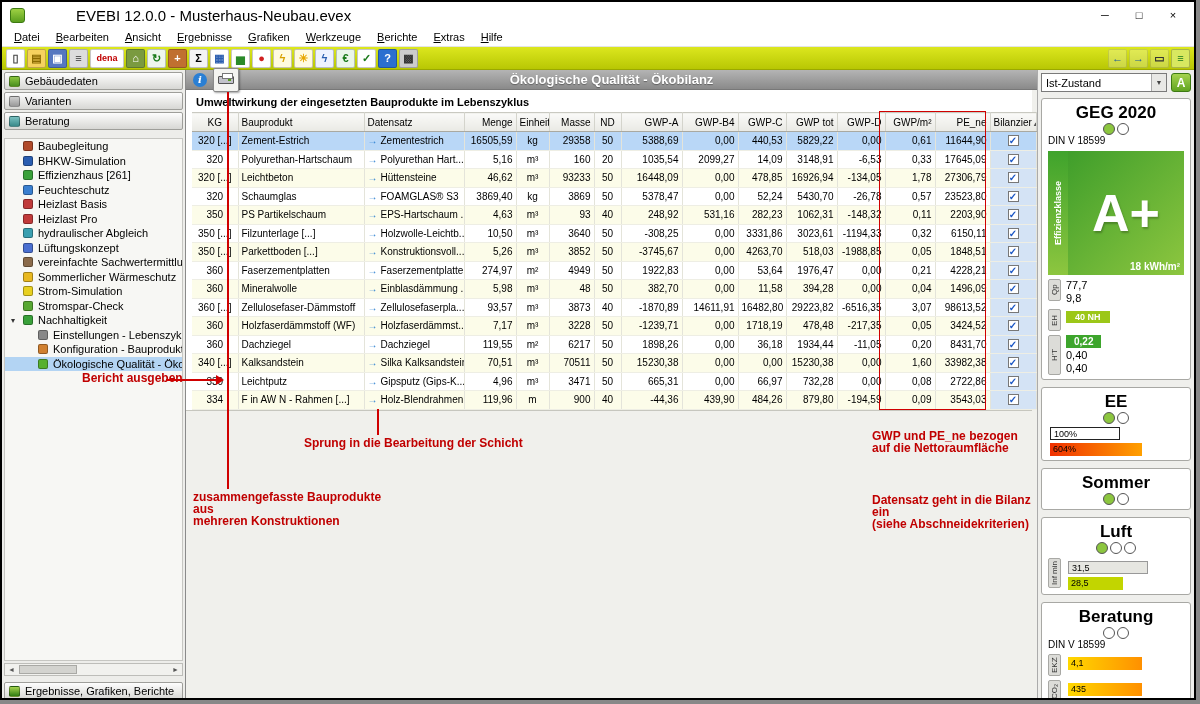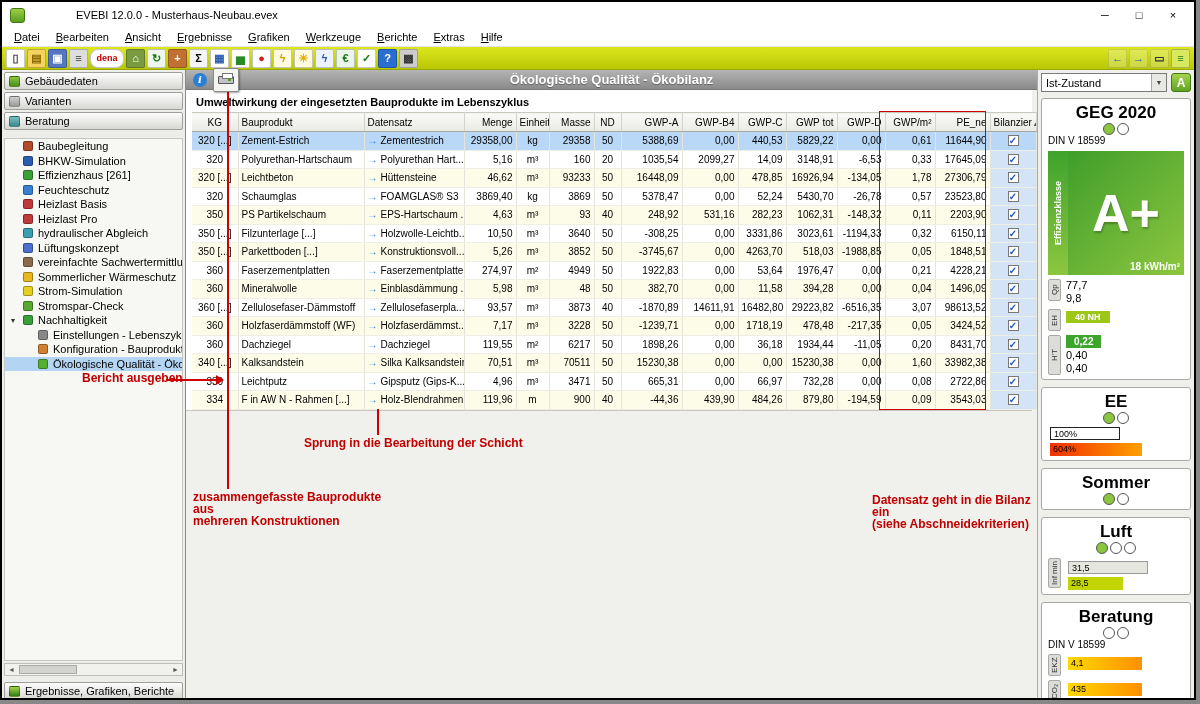--- a/index.html
+++ b/index.html
@@ -4,21 +4,21 @@
 <style>
   html,body{margin:0;padding:0;background:#888;}
   *{box-sizing:border-box;}
   .window{position:relative;width:1196px;height:700px;border:2px solid #000;background:#fff;
           font-family:"Liberation Sans",sans-serif;color:#000;overflow:hidden;}
 
   
   .titlebar{height:26px;display:flex;align-items:center;background:#fff;padding:0 4px;}
   .app-icon{width:15px;height:15px;margin:0 7px 0 4px;border-radius:3px;
             background:linear-gradient(#9ed143,#5a9e1e);border:1px solid #3d7a12;}
-  .win-title{font-size:11px;padding-left:44px;}
+  .win-title{font-size:15px;padding-left:44px;}
   .win-controls{margin-left:auto;display:flex;}
   .win-btn{width:34px;height:22px;text-align:center;line-height:22px;font-size:11px;cursor:default;}
 
   
   .menubar{height:19px;display:flex;align-items:center;padding-left:4px;background:#fff;
            border-bottom:1px solid #e4e4e4;font-size:11px;}
   .menu-item{display:inline-block;padding:1px 8px;}
 
   
   .toolbar{height:23px;background:linear-gradient(#dce71e,#b8c704);display:flex;align-items:center;
@@ -176,21 +176,21 @@
       <span class="menu-item"><u>E</u>xtras</span>
       <span class="menu-item"><u>H</u>ilfe</span>
     </div>
 
   <div class="toolbar">
     <div class="tb-left">
         <div class="tb-btn" style="background: rgb(255, 255, 255); color: rgb(68, 68, 68);">▯</div>
         <div class="tb-btn" style="background: rgb(246, 210, 95); color: rgb(138, 106, 0);">▤</div>
         <div class="tb-btn" style="background: rgb(85, 119, 192); color: rgb(255, 255, 255);">▣</div>
         <div class="tb-btn" style="background: rgb(221, 221, 221); color: rgb(51, 51, 51);">≡</div>
-        <div class="tb-btn wide" style="background: rgb(255, 255, 255); color: rgb(192, 0, 0); border-radius: 8px;">dena</div>
+        <div class="tb-btn wide" style="background: rgb(255, 255, 255); color: rgb(192, 0, 0);">dena</div>
         <div class="tb-btn" style="background: rgb(122, 154, 64); color: rgb(255, 255, 255);">⌂</div>
         <div class="tb-btn" style="background: rgb(238, 246, 238); color: rgb(26, 122, 26);">↻</div>
         <div class="tb-btn" style="background: rgb(192, 112, 48); color: rgb(255, 255, 255);">+</div>
         <div class="tb-btn" style="background: rgb(244, 244, 244); color: rgb(0, 0, 0);">Σ</div>
         <div class="tb-btn" style="background: rgb(255, 255, 255); color: rgb(42, 93, 176);">▦</div>
         <div class="tb-btn" style="background: rgb(255, 255, 255); color: rgb(42, 138, 42);">▅</div>
         <div class="tb-btn" style="background: rgb(255, 255, 255); color: rgb(208, 32, 32);">●</div>
         <div class="tb-btn" style="background: rgb(255, 251, 224); color: rgb(216, 160, 0);">ϟ</div>
         <div class="tb-btn" style="background: rgb(255, 251, 224); color: rgb(232, 168, 0);">☀</div>
         <div class="tb-btn" style="background: rgb(238, 242, 255); color: rgb(42, 93, 176);">ϟ</div>
@@ -346,21 +346,21 @@
                 <th class="a-r">GWP/m²</th>
                 <th class="a-r">PE_ne</th>
                 <th class="a-c bil">Bilanzier<span class="caret"> ▴</span></th>
               </tr>
             </thead>
           <tbody id="table-body">
               <tr class="sel">
                 <td class="a-c">320 [...]</td>
                 <td class="a-l">Zement-Estrich</td>
                 <td class="a-l"><span class="jump">→</span><span>Zementestrich</span></td>
-                <td class="a-r">29358,00</td>
+                <td class="a-r">16505,59</td>
                 <td class="a-c">kg</td>
                 <td class="a-r">29358</td>
                 <td class="a-c">50</td>
                 <td class="a-r">5388,69</td>
                 <td class="a-r">0,00</td>
                 <td class="a-r">440,53</td>
                 <td class="a-r">5829,22</td>
                 <td class="a-r">0,00</td>
                 <td class="a-r">0,61</td>
                 <td class="a-r">11644,90</td>
@@ -720,18 +720,20 @@
 
     <div class="overlay">
       <div class="ann ov-bericht">Bericht ausgeben</div>
       <div class="ann-line ov-arrow"></div>
       <div class="ov-arrowhead"></div>
       <div class="ann-line ov-vline1"></div>
       <div class="ann ov-merged">zusammengefasste Bauprodukte aus
 mehreren Konstruktionen</div>
       <div class="ann-line ov-vline2"></div>
       <div class="ann ov-sprung">Sprung in die Bearbeitung der Schicht</div>
+      <div class="ann ov-gwp">GWP und PE_ne bezogen
+auf die Nettoraumfläche</div>
       <div class="ann ov-bilanz">Datensatz geht in die Bilanz ein
 (siehe Abschneidekriterien)</div>
     </div>
 
   </div>
 </div>
 
 </body></html>

